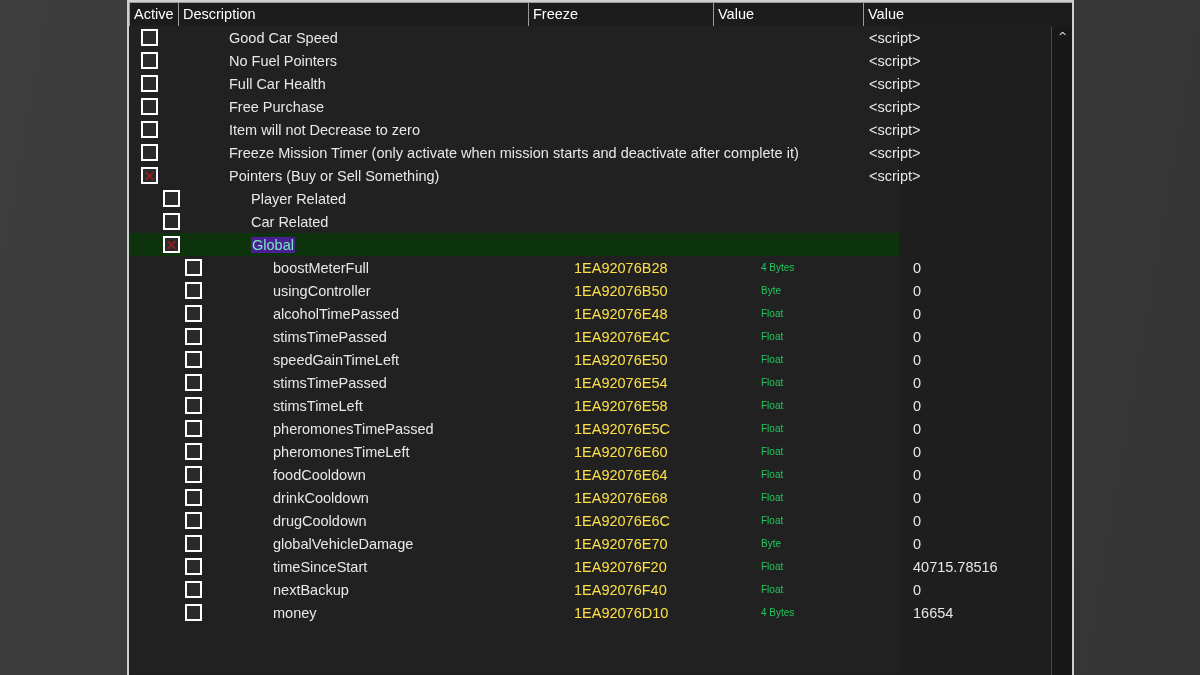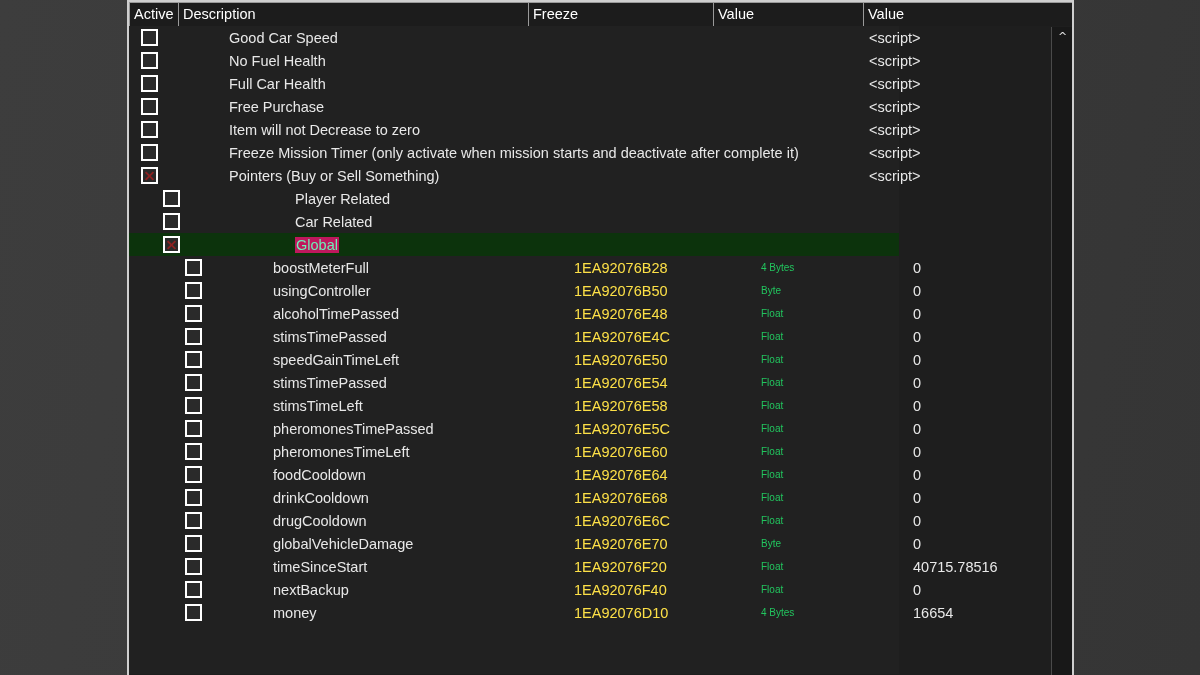--- a/index.html
+++ b/index.html
@@ -123,25 +123,25 @@
     width: 350px;
     flex: 0 0 350px;
     color: #e8e8e8;
     font-size: 14.5px;
     white-space: nowrap;
     overflow: visible;
     position: relative;
     z-index: 2;
   }
   .c-desc.lvl0 { padding-left: 50px; }
-  .c-desc.lvl1 { padding-left: 72px; margin-left: 44px; }
+  .c-desc.lvl1 { padding-left: 72px; }
   .c-desc.lvl2 { padding-left: 94px; }
 
   .c-desc .sel {
-    background: #be185d;
+    background: #4c1d95;
     color: #6ff0b8;
     padding: 0 1px;
   }
 
   .c-addr {
     width: 185px;
     flex: 0 0 185px;
     color: #fde047;
     font-size: 14.5px;
     padding-left: 1px;
@@ -210,21 +210,21 @@
           </div>
           <div class="c-desc lvl0">Good Car Speed</div>
           <div class="c-addr"></div>
           <div class="c-type"></div>
           <div class="c-value">&lt;script&gt;</div>
         </div>
         <div class="row">
           <div class="c-active">
             <div class="cb lvl0"></div>
           </div>
-          <div class="c-desc lvl0">No Fuel Health</div>
+          <div class="c-desc lvl0">No Fuel Pointers</div>
           <div class="c-addr"></div>
           <div class="c-type"></div>
           <div class="c-value">&lt;script&gt;</div>
         </div>
         <div class="row">
           <div class="c-active">
             <div class="cb lvl0"></div>
           </div>
           <div class="c-desc lvl0">Full Car Health</div>
           <div class="c-addr"></div>

